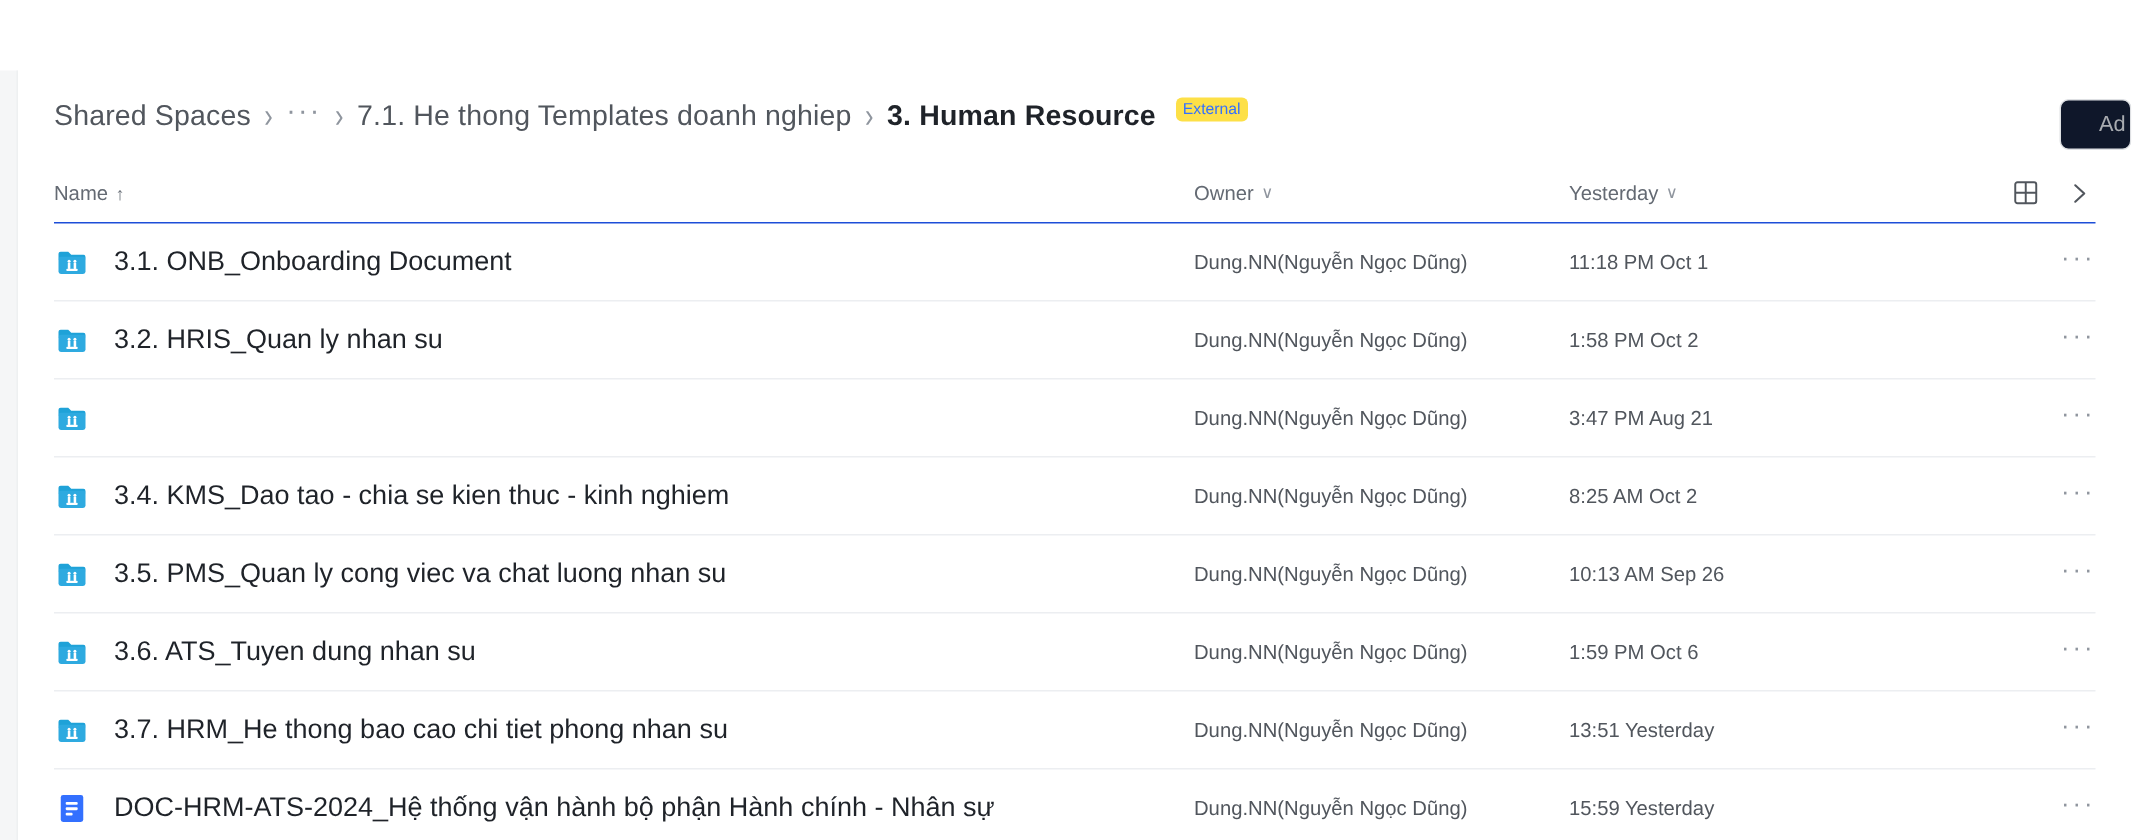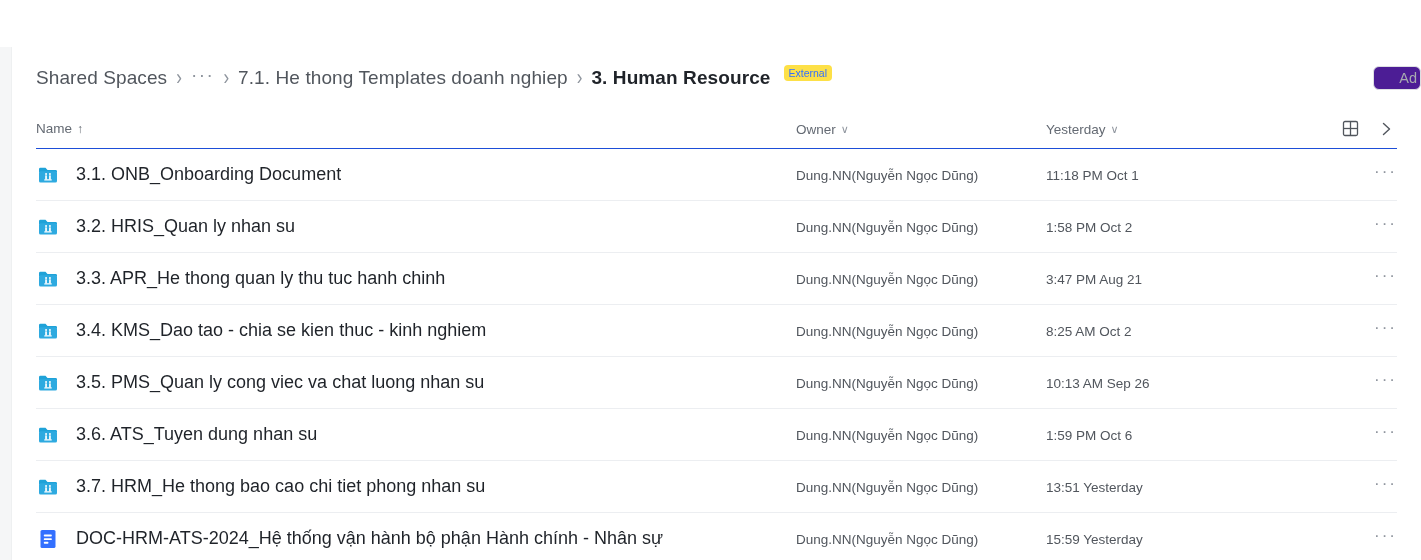--- a/index.html
+++ b/index.html
@@ -81,24 +81,24 @@
     position: relative;
     top: -5px;
   }
 
   
   .add-control {
     position: absolute;
     top: 19px;
     right: 0px;
     width: 48px;
-    height: 24px;
+    height: 34px;
     border: 1px solid #dee0e3;
     border-radius: 6px;
-    background: #4c1d95;
+    background: #0f172a;
     display: flex;
     align-items: center;
     justify-content: flex-end;
     padding-right: 3px;
     overflow: hidden;
   }
   .add-control span {
     font-size: 14.5px;
     color: #a8abb0;
     white-space: nowrap;
@@ -283,21 +283,20 @@
             <div class="col-name">
               <svg class="fileicon" viewBox="0 0 26 26">
                 <path d="M3 7.2a1.4 1.4 0 0 1 1.4-1.4h5.1l2 2.1h8.1A1.4 1.4 0 0 1 21 9.3v1.2H3z" fill="#1fa2d8"></path>
                 <rect x="3" y="9.2" width="18" height="11.4" rx="1.6" fill="#2eaae0"></rect>
                 <rect x="9.2" y="13.2" width="1.7" height="4.2" rx="0.5" fill="#ffffff"></rect>
                 <rect x="13.1" y="13.2" width="1.7" height="4.2" rx="0.5" fill="#ffffff"></rect>
                 <rect x="8.2" y="17.2" width="7.6" height="1.4" rx="0.6" fill="#ffffff"></rect>
                 <circle cx="10.05" cy="12.1" r="1.0" fill="#ffffff"></circle>
                 <circle cx="13.95" cy="12.1" r="1.0" fill="#ffffff"></circle>
               </svg>
-              <span class="fname">3.3. APR_He thong quan ly thu tuc hanh chinh</span>
             </div>
             <div class="col-owner"><span class="cell-text">Dung.NN(Nguyễn Ngọc Dũng)</span></div>
             <div class="col-mod"><span class="cell-text">3:47 PM Aug 21</span></div>
             <div class="col-act">
               <span class="more">···</span>
             </div>
           </div>
           <div class="row item">
             <div class="col-name">
               <svg class="fileicon" viewBox="0 0 26 26">

